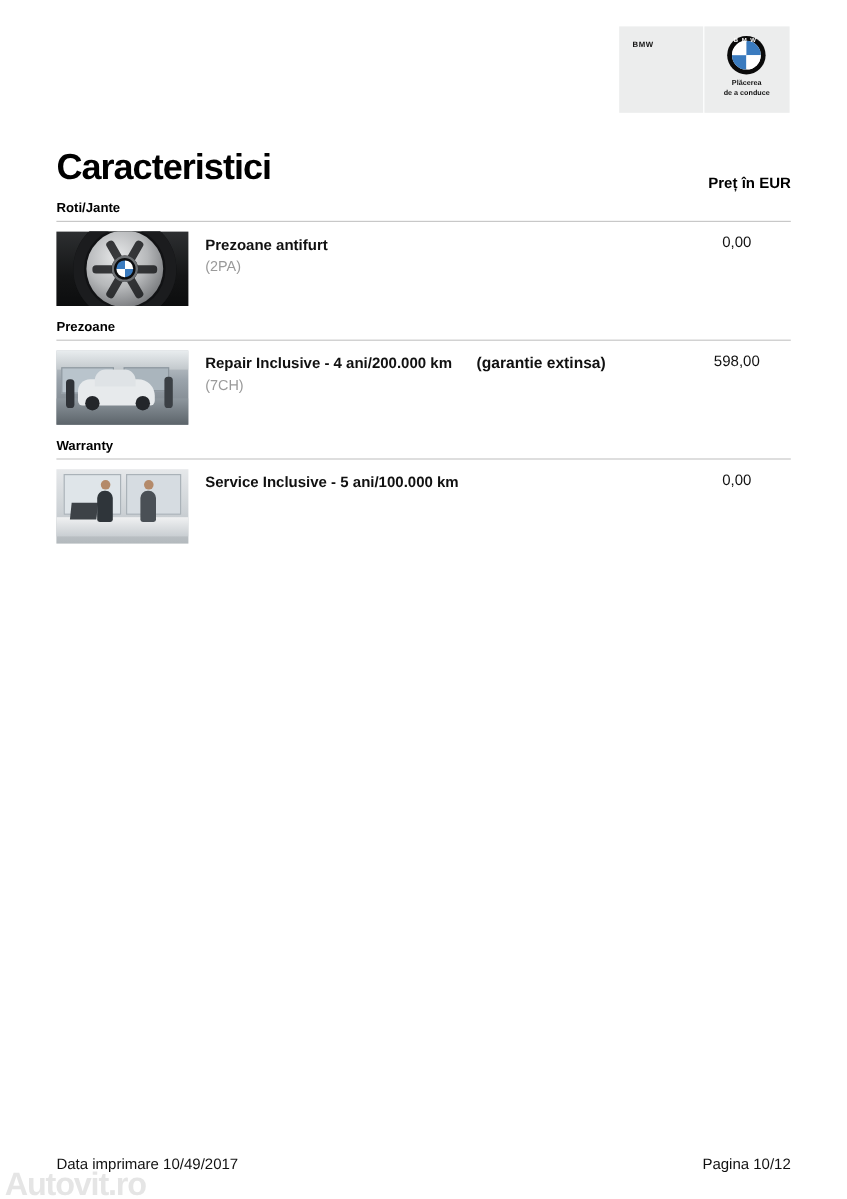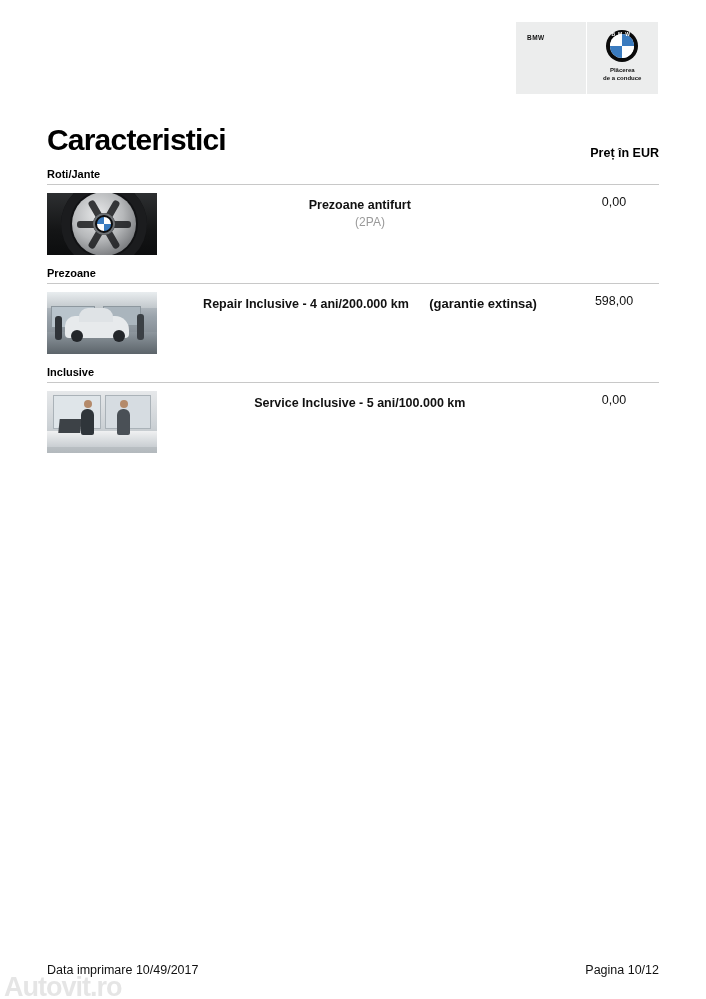--- a/index.html
+++ b/index.html
@@ -282,21 +282,21 @@
   }
   .thumb-office .pa { left: 34px; background:#2f353a; }
   .thumb-office .pb { left: 70px; background:#4a5056; }
   .thumb-office .pa:after, .thumb-office .pb:after {
     content:"";
     position:absolute; top:-9px; left:3px;
     width:8px; height:8px; border-radius:50%;
     background:#b48a6a;
   }
 
-  .item-text { flex: 1 1 auto; padding-top: 2px; text-align: center; }
+  .item-text { flex: 1 1 auto; padding-top: 2px; }
   .item-name {
     font-size: 12.5px;
     font-weight: bold;
     color: #111;
     line-height: 15px;
     display: inline-block;
   }
   .item-note {
     font-size: 13px;
     font-weight: bold;
@@ -410,27 +410,28 @@
         <div class="floor"></div>
         <div class="car"></div>
         <div class="wheelA"></div>
         <div class="wheelB"></div>
         <div class="person p1"></div>
         <div class="person p2"></div>
       </div>
       <div class="item-text">
         <span class="item-name">Repair Inclusive - 4 ani/200.000 km</span>
         <span class="item-note">(garantie extinsa)</span>
+        <div class="item-code">(7CH)</div>
       </div>
       <div class="item-price">598,00</div>
     </div>
   </div>
 
   <div class="section">
-    <div class="section-title">Inclusive</div>
+    <div class="section-title">Warranty</div>
     <div class="section-rule"></div>
     <div class="item-row">
       <div class="thumb thumb-office">
         <div class="winpane"></div>
         <div class="winpane2"></div>
         <div class="desk"></div>
         <div class="laptop"></div>
         <div class="pers pa"></div>
         <div class="pers pb"></div>
       </div>

